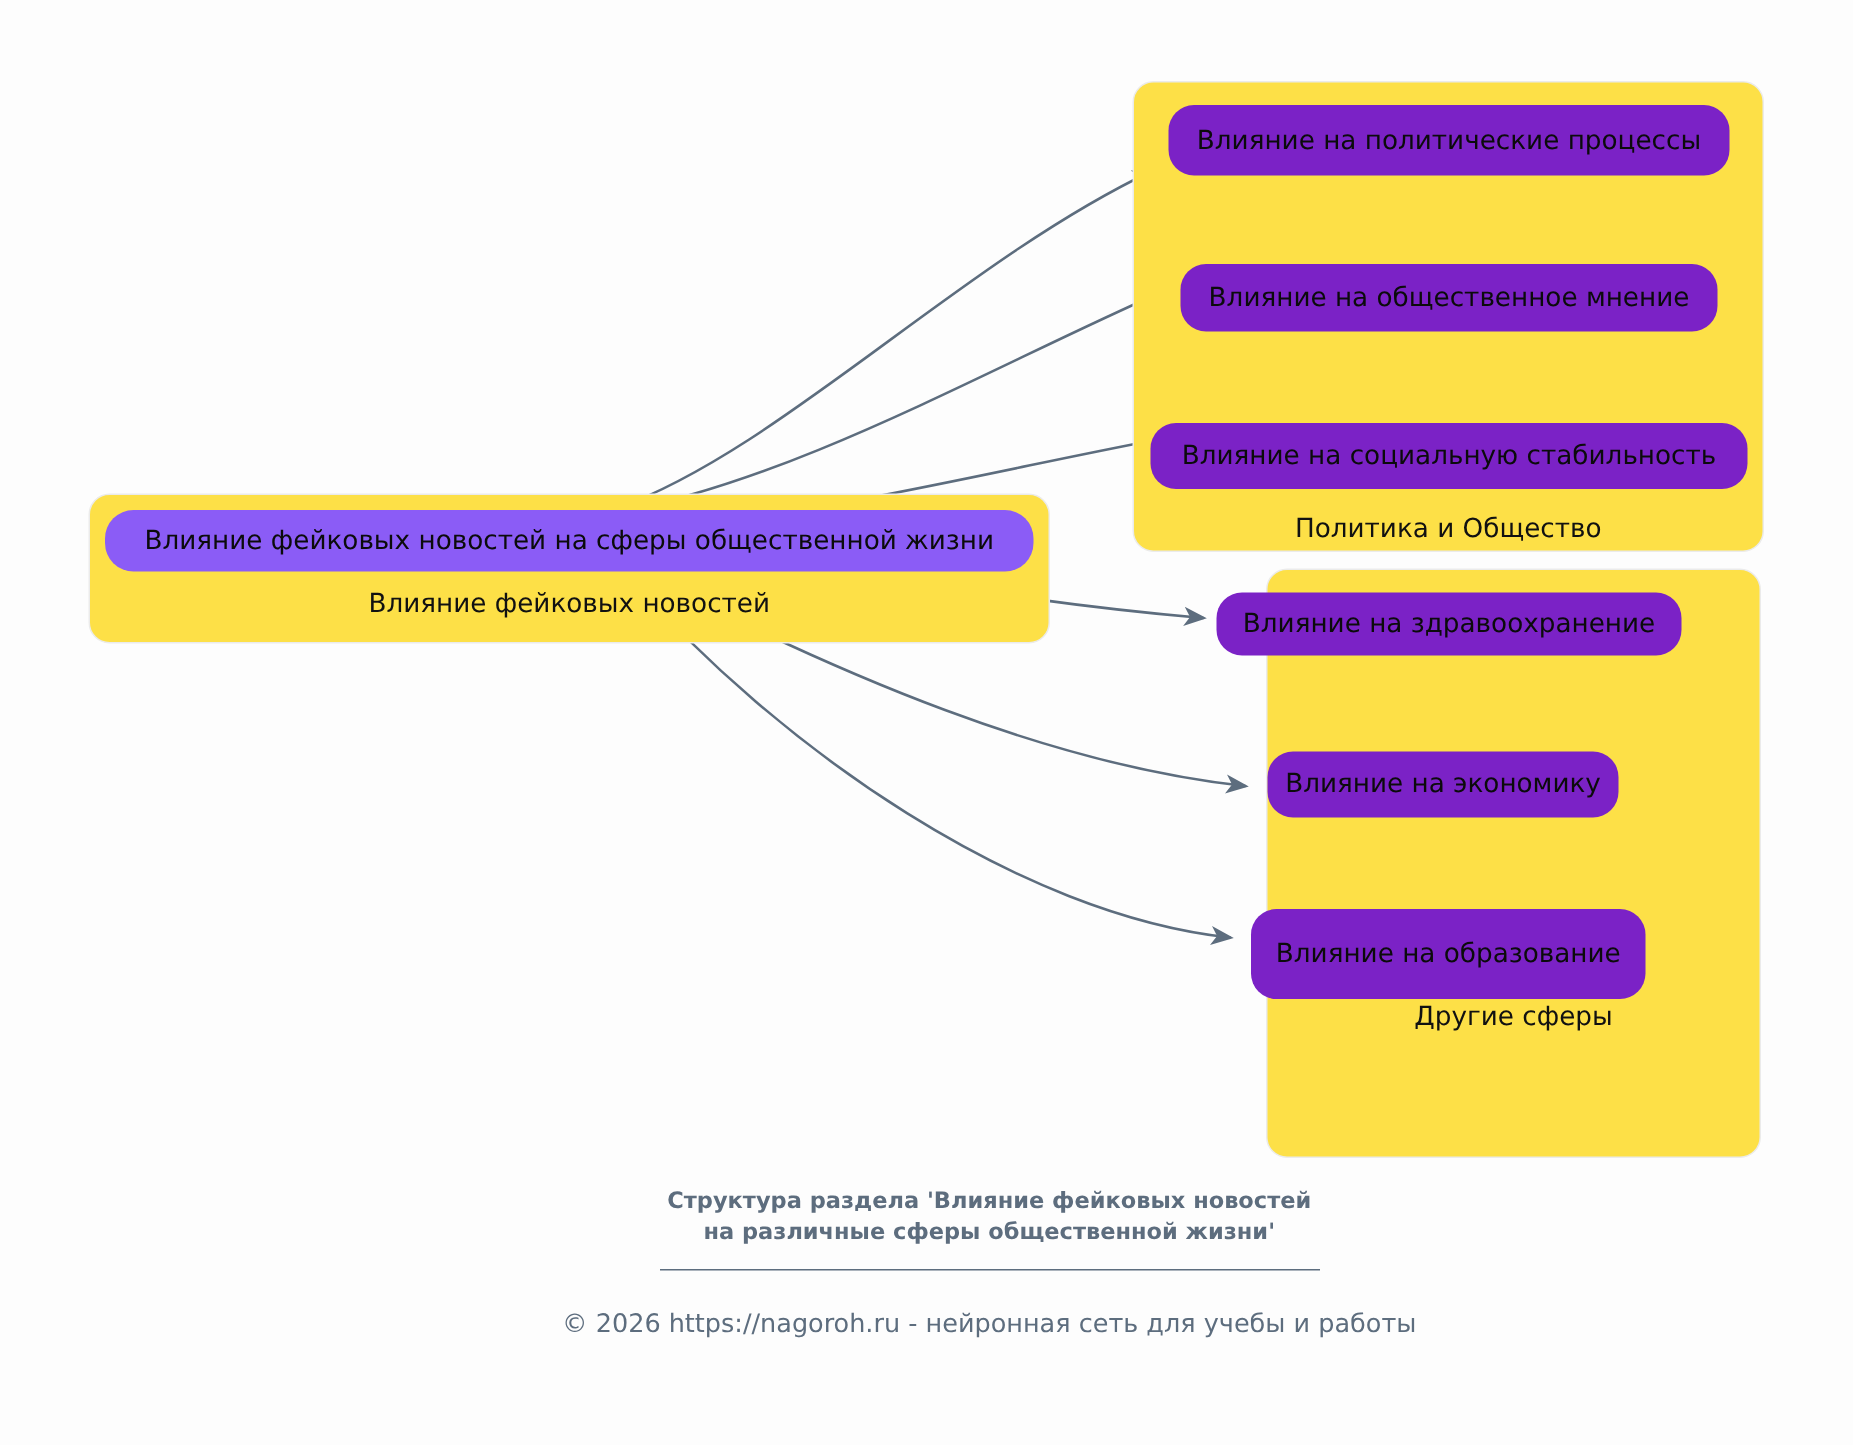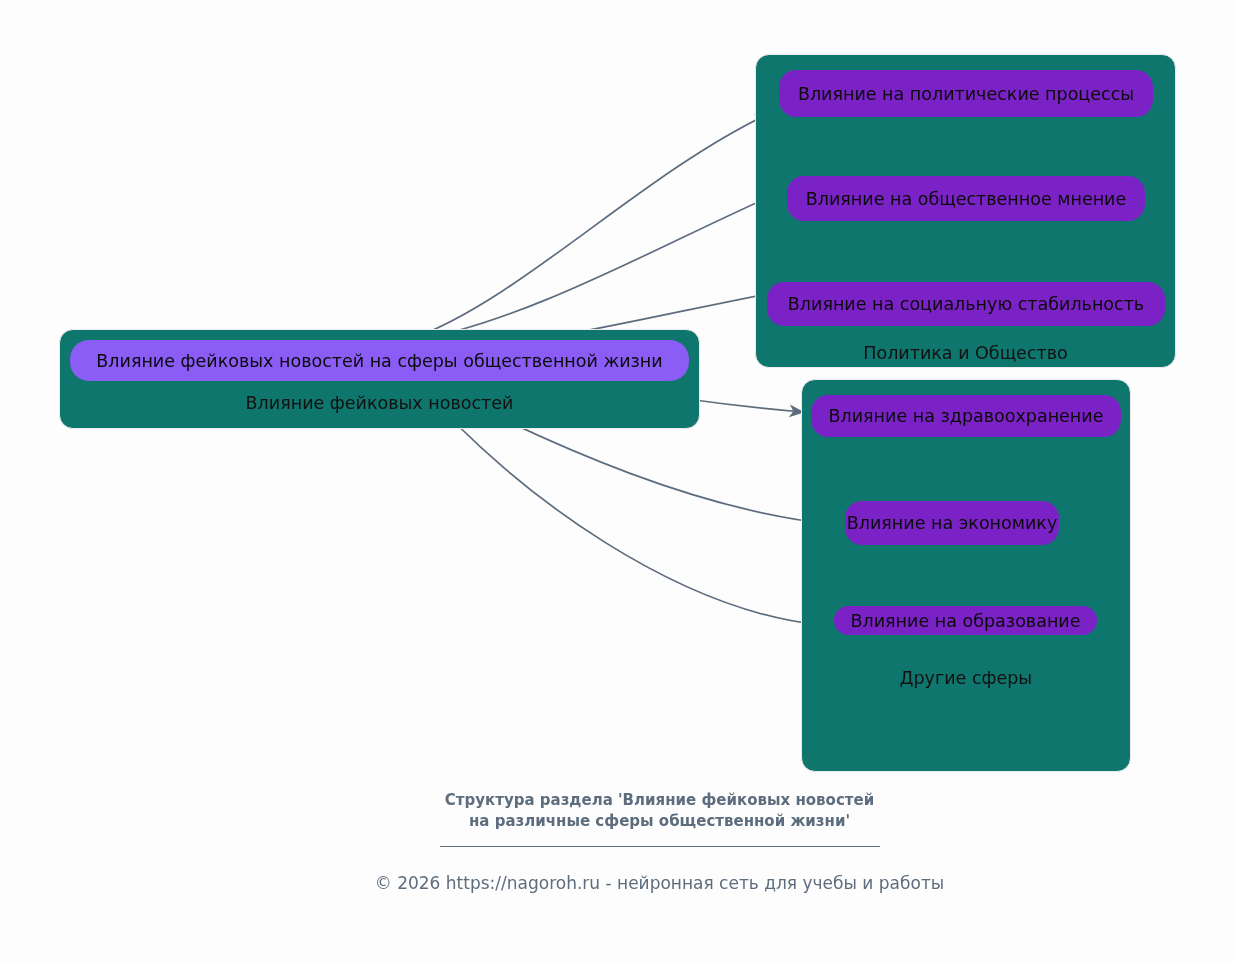--- a/index.html
+++ b/index.html
@@ -32,21 +32,21 @@
     pointer-events: none;
     z-index: 1;
   }
 
   
   .cluster {
     position: absolute;
     box-sizing: border-box;
     border: 1.3px solid #ebebeb;
     border-radius: 14px;
-    background: #0f766e;
+    background: #fde047;
     z-index: 2;
   }
   .cluster-label {
     position: absolute;
     left: 0;
     width: 100%;
     text-align: center;
     font-size: 17.5px;
     color: #111111;
     font-family: "DejaVu Sans", "Liberation Sans", sans-serif;
@@ -155,33 +155,33 @@
   </div>
 
   <div class="node leaf" style="left:779px; top:70px; width:374px; height:47px;">
     <span>Влияние на политические процессы</span>
   </div>
 
   <div class="node leaf" style="left:767px; top:282px; width:398px; height:44px;align-items:center;">
     <span>Влияние на социальную стабильность</span>
   </div>
 
-  <div class="cluster" style="left:801px; top:379px; width:330px; height:393px;">
+  <div class="cluster" style="left:844px; top:379px; width:330px; height:393px;">
     <div class="cluster-label" style="top:288px;">Другие сферы</div>
   </div>
 
   <div class="node leaf" style="left:811px; top:395px; width:310px; height:42px;text-align:right;">
     <span>Влияние на здравоохранение</span>
   </div>
 
-  <div class="node leaf" style="left:845px; top:501px; width:214px; height:44px;">
+  <div class="node leaf" style="left:845px; top:501px; width:234px; height:44px;">
     <span>Влияние на экономику</span>
   </div>
 
-  <div class="node leaf" style="left:834px; top:606px; width:263px; height:29px;">
+  <div class="node leaf" style="left:834px; top:606px; width:263px; height:60px;">
     <span>Влияние на образование</span>
   </div>
 
   <div id="footer" style="top:790px;">
     <div id="footer-title">Структура раздела 'Влияние фейковых новостей
 на различные сферы общественной жизни'</div>
     <div id="footer-divider"></div>
     <div id="footer-credit">© 2026 https://nagoroh.ru - нейронная сеть для учебы и работы</div>
   </div>
 

